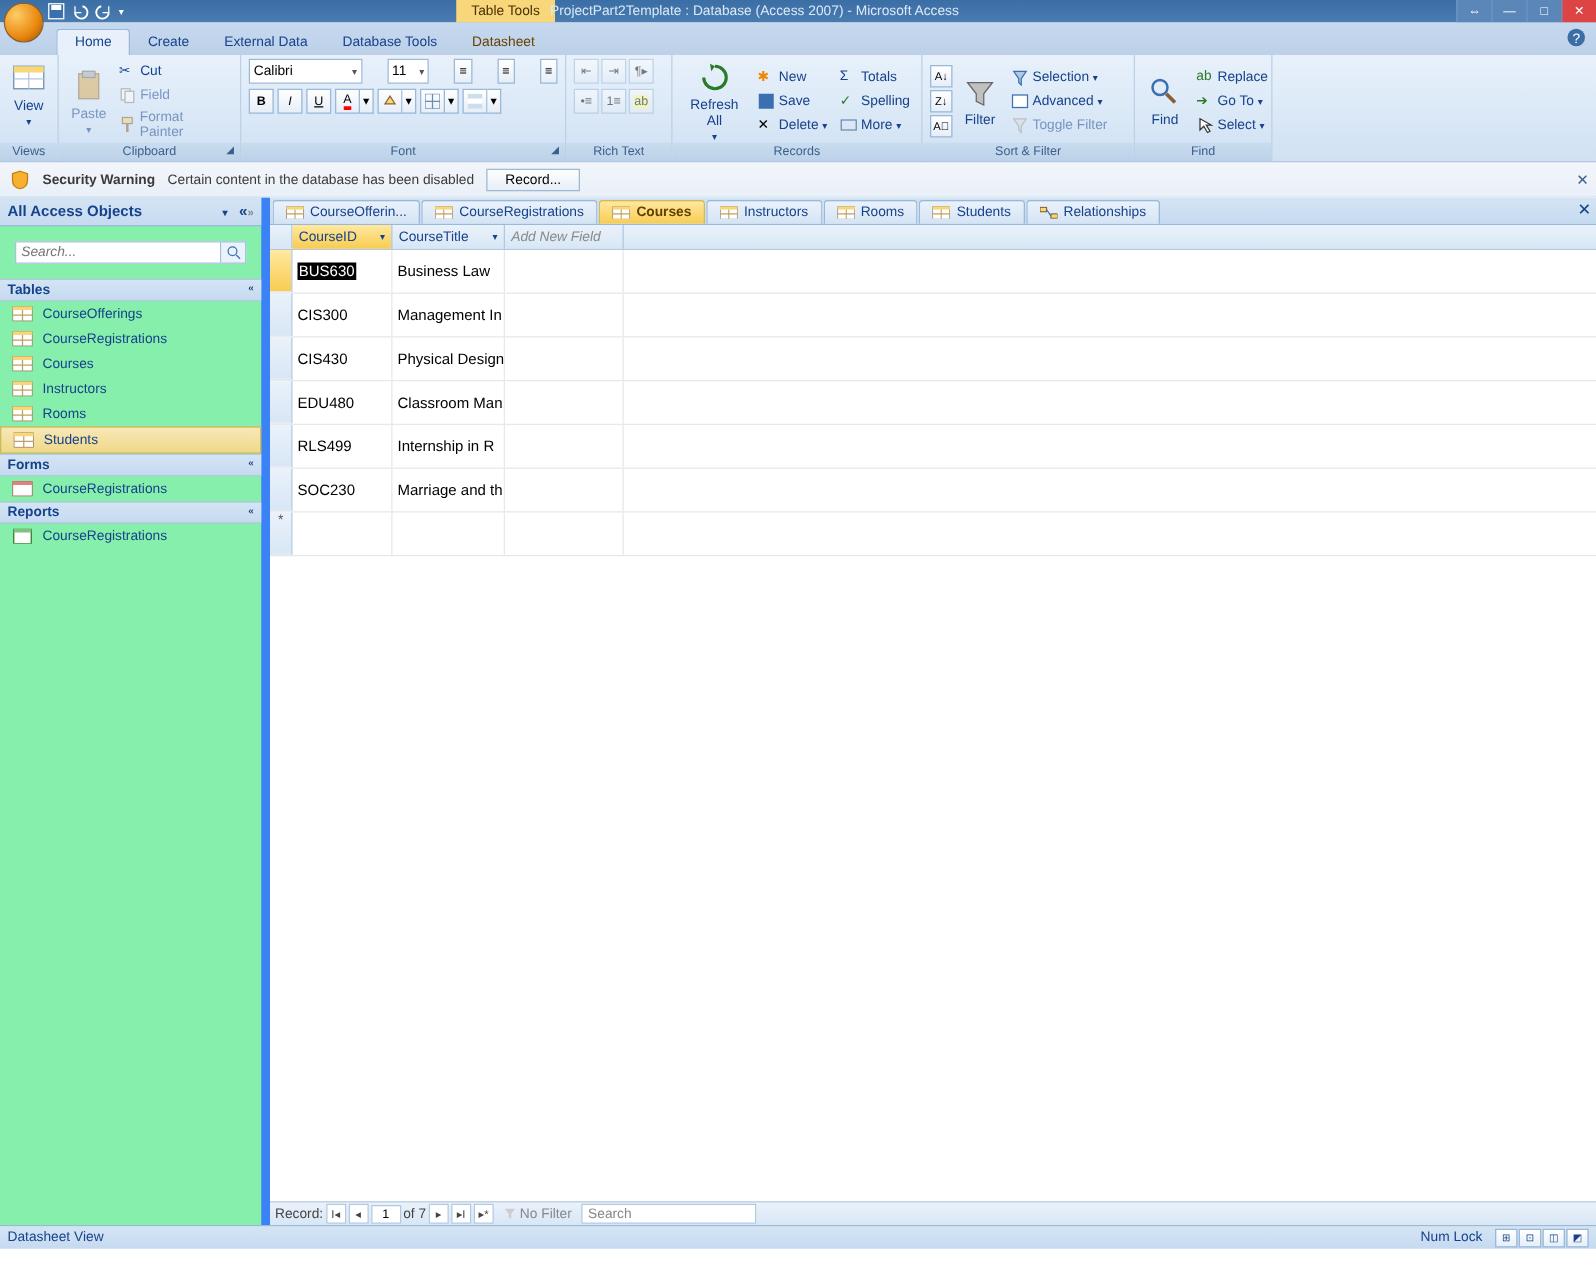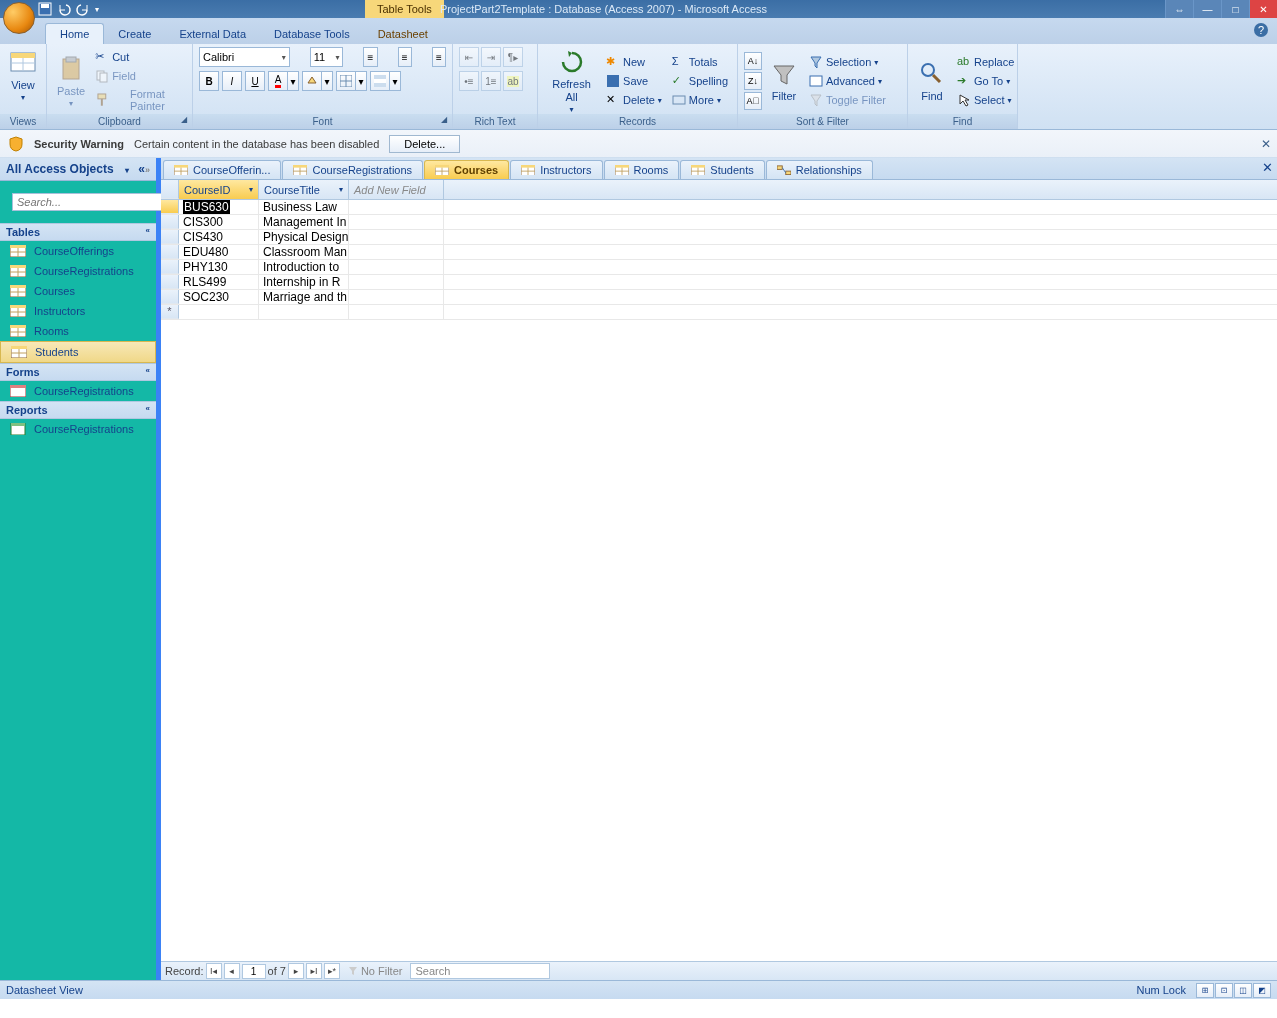--- a/index.html
+++ b/index.html
@@ -46,21 +46,21 @@
 .secwarn .shield { width:16px; height:16px; }
 .secwarn .bold { font-weight: bold; color:#3a3a3a; }
 .secwarn .msg { color:#3a3a3a; }
 .secwarn button { padding: 2px 14px; border: 1px solid #a0b8d0; background:linear-gradient(#fff,#e6eef8); cursor:pointer; font-size:11px; }
 .secwarn .closex { position:absolute; right:6px; color:#3a5f8a; cursor:pointer; font-size:12px; }
 
 
 .main { display:flex; height: calc(1018px - 18px - 26px - 86px - 28px - 19px - 19px); }
 
 
-.navpane { width:161px; background:#14b8a6; border-right:5px solid #3b82f6; display:flex; flex-direction:column; }
+.navpane { width:216px; background:#86efac; border-right:7px solid #3b82f6; display:flex; flex-direction:column; }
 .navhead { background:linear-gradient(#d4e4f4,#c6daf0); border-bottom:1px solid #9ab8d8; padding:4px 6px; display:flex; align-items:center; justify-content:space-between; color:#15428b; font-weight:bold; font-size:12px;}
 .navsearch { padding:12px; display:flex; }
 .navsearch input { flex:1; border:1px solid #a8c0da; padding:2px 4px; font-style:italic; color:#888; font-size:11px;}
 .navsearch .sbtn { width:20px; border:1px solid #a8c0da; border-left:0; background:#eaf2fb; display:flex;align-items:center;justify-content:center; cursor:pointer;}
 .navgroup { background:linear-gradient(#d4e4f4,#c6daf0); border-top:1px solid #b0c8e0; border-bottom:1px solid #b0c8e0; padding:2px 6px; color:#15428b; font-weight:bold; display:flex; justify-content:space-between; font-size:11px;}
 .navitem { padding:4px 6px 4px 10px; display:flex; align-items:center; gap:8px; color:#15428b; cursor:pointer; font-size:11px;}
 .navitem.selected { background: linear-gradient(#f8e8b8,#f0d888); border:1px solid #d8b850; }
 .navitem .tico { width:16px; height:12px; }
 
 
@@ -69,21 +69,21 @@
 .doctab { display:flex; align-items:center; gap:5px; padding:3px 10px; border:1px solid #9ab8d8; border-bottom:none; background:linear-gradient(#eaf2fb,#d4e4f4); color:#15428b; font-size:11px; border-radius:3px 3px 0 0; cursor:pointer; margin-right:1px;}
 .doctab.active { background:linear-gradient(#ffe8a0,#f8cc50); color:#604000; font-weight:bold; border-color:#d8b850;}
 .doctab .tico { width:14px; height:11px; }
 .tabclose { position:absolute; right:4px; color:#15428b; cursor:pointer; font-size:13px; top:2px; }
 
 .datasheet { flex:1; overflow:hidden; background:#fff; }
 .dsheader { display:flex; background:linear-gradient(#eaf2fb,#d8e6f5); border-bottom:1px solid #b0c8e0; height:20px; }
 .dshead { border-right:1px solid #b0c8e0; padding:2px 5px; color:#15428b; font-size:11px; display:flex; align-items:center; justify-content:space-between; cursor:pointer;}
 .dshead .dd { font-size:8px;}
 .rowsel { width:18px; background:linear-gradient(#eaf2fb,#d8e6f5); border-right:1px solid #b0c8e0; border-bottom:1px solid #e0e8f0; }
-.dsrow { display:flex; height:15px; border-bottom:1px solid #e8e8e8; }
+.dsrow { display:flex; height:35px; border-bottom:1px solid #e8e8e8; }
 .dscell { border-right:1px solid #e8e8e8; padding:1px 4px; font-size:12px; white-space:nowrap; overflow:hidden; display:flex; align-items:center;}
 .selected-id { background:#000; color:#fff; padding:0 1px; }
 .newrow .rowsel::before { content:"*"; display:block; text-align:center; color:#556; font-size:11px;}
 .currow .rowsel { background:linear-gradient(#ffe8a0,#f8cc50); }
 .addnewf { font-style:italic; color:#888; }
 
 
 .recbar { height:19px; background:linear-gradient(#eaf2fb,#d8e6f5); border-top:1px solid #b0c8e0; display:flex; align-items:center; font-size:11px; color:#444; padding-left:4px; gap:2px;}
 .recbar .navbtn { width:16px; height:16px; display:flex; align-items:center; justify-content:center; border:1px solid #b0c8e0; background:#fff; cursor:pointer; font-size:9px;}
 .recbar input { width:24px; height:15px; border:1px solid #b0c8e0; text-align:center; font-size:10px;}
@@ -186,21 +186,21 @@
           </div>
         <div class="smallbtn" style="opacity:.5;">
             <span class="smallico">
               <svg viewBox="0 0 14 14">
                 <rect x="2" y="2" width="7" height="9" fill="#fff" stroke="#888"></rect>
                 <rect x="5" y="4" width="7" height="9" fill="#fff" stroke="#888"></rect>
               </svg>
             </span>
             <span>Field</span>
           </div>
-        <div class="smallbtn" style="opacity:.5;text-align:center;">
+        <div class="smallbtn" style="opacity:.5;">
             <span class="smallico">
               <svg viewBox="0 0 14 14">
                 <rect x="3" y="1" width="8" height="5" fill="#f7d77a" stroke="#886030"></rect>
                 <rect x="6" y="6" width="2" height="7" fill="#886030"></rect>
               </svg>
             </span>
             <span>Format Painter</span>
           </div>
       </div>
     </div>
@@ -425,21 +425,21 @@
 </div>
 
 <div class="secwarn" style="position:relative;">
   <span class="shield">
       <svg viewBox="0 0 16 16">
         <path d="M8 1 L14 3 L14 8 Q14 14 8 15 Q2 14 2 8 L2 3 Z" fill="#f7b030" stroke="#c08000"></path>
       </svg>
     </span>
   <span class="bold">Security Warning</span>
   <span class="msg">Certain content in the database has been disabled</span>
-  <button>Delete...</button>
+  <button>Record...</button>
   <span class="closex">✕</span>
 </div>
 
 <div class="main">
 
   <div class="navpane">
     <div class="navhead">
       <span>All Access Objects</span>
       <span><span style="font-size:8px;">▾</span> <span class="chev" style="margin-left:6px;">«</span></span>
     </div>
@@ -671,26 +671,20 @@
           <div class="dsrow">
             <div class="rowsel"></div>
             <div class="dscell" style="width:80px;">CIS430</div>
             <div class="dscell" style="width:90px;">Physical Design</div>
             <div class="dscell" style="width:95px;"></div>
           </div>
           <div class="dsrow">
             <div class="rowsel"></div>
             <div class="dscell" style="width:80px;">EDU480</div>
             <div class="dscell" style="width:90px;">Classroom Man</div>
-            <div class="dscell" style="width:95px;"></div>
-          </div>
-          <div class="dsrow">
-            <div class="rowsel"></div>
-            <div class="dscell" style="width:80px;">PHY130</div>
-            <div class="dscell" style="width:90px;">Introduction to</div>
             <div class="dscell" style="width:95px;"></div>
           </div>
           <div class="dsrow">
             <div class="rowsel"></div>
             <div class="dscell" style="width:80px;">RLS499</div>
             <div class="dscell" style="width:90px;">Internship in R</div>
             <div class="dscell" style="width:95px;"></div>
           </div>
           <div class="dsrow">
             <div class="rowsel"></div>

